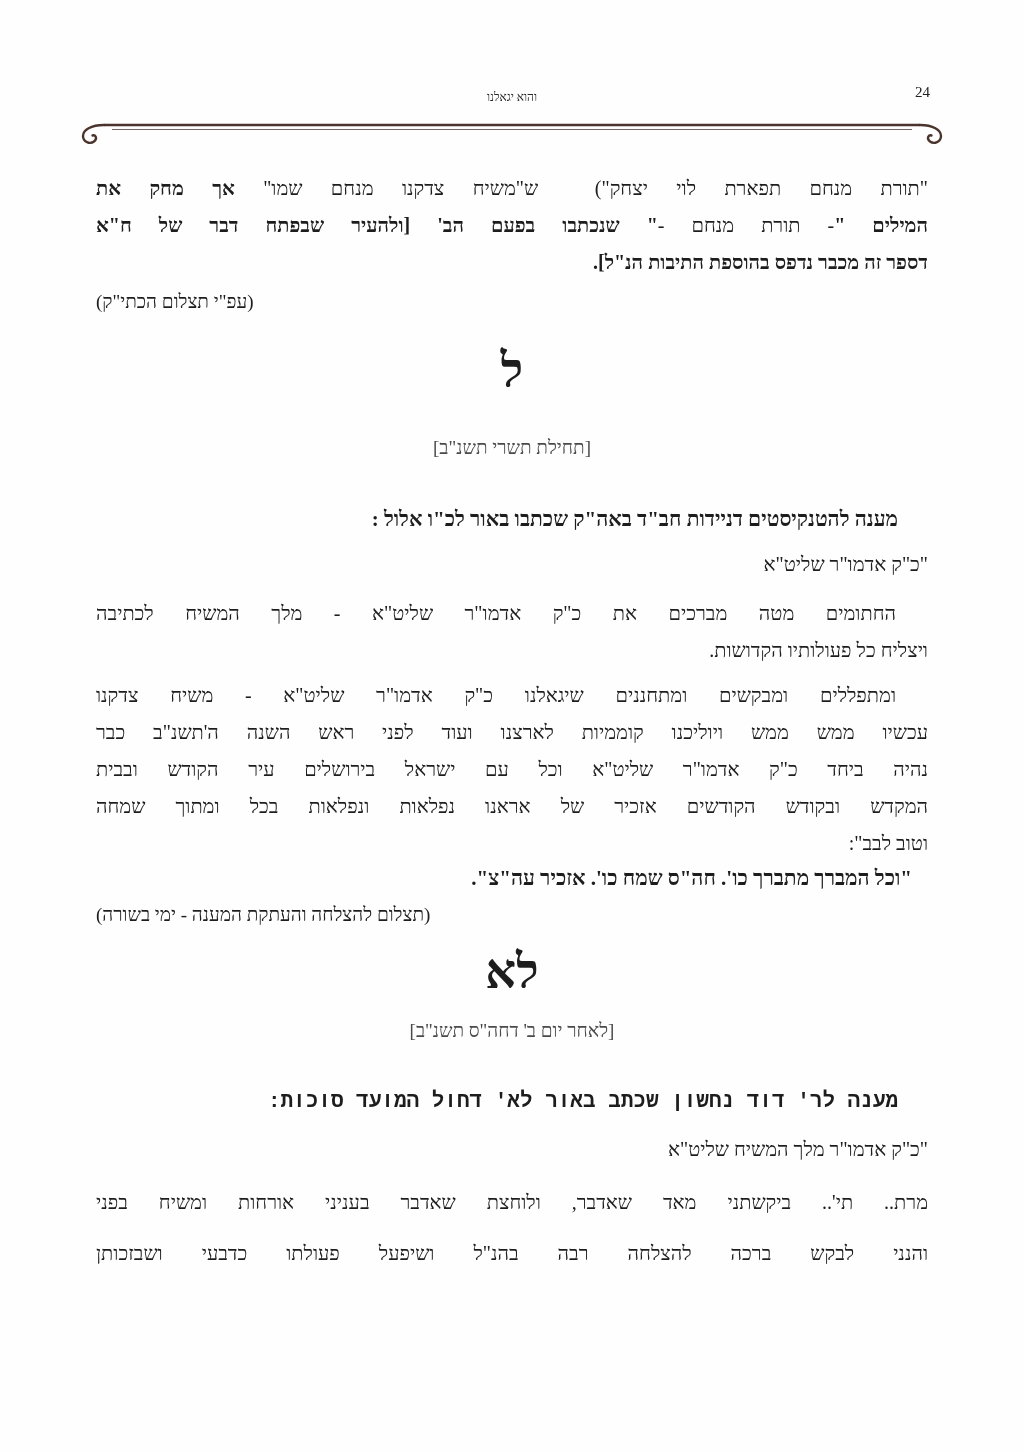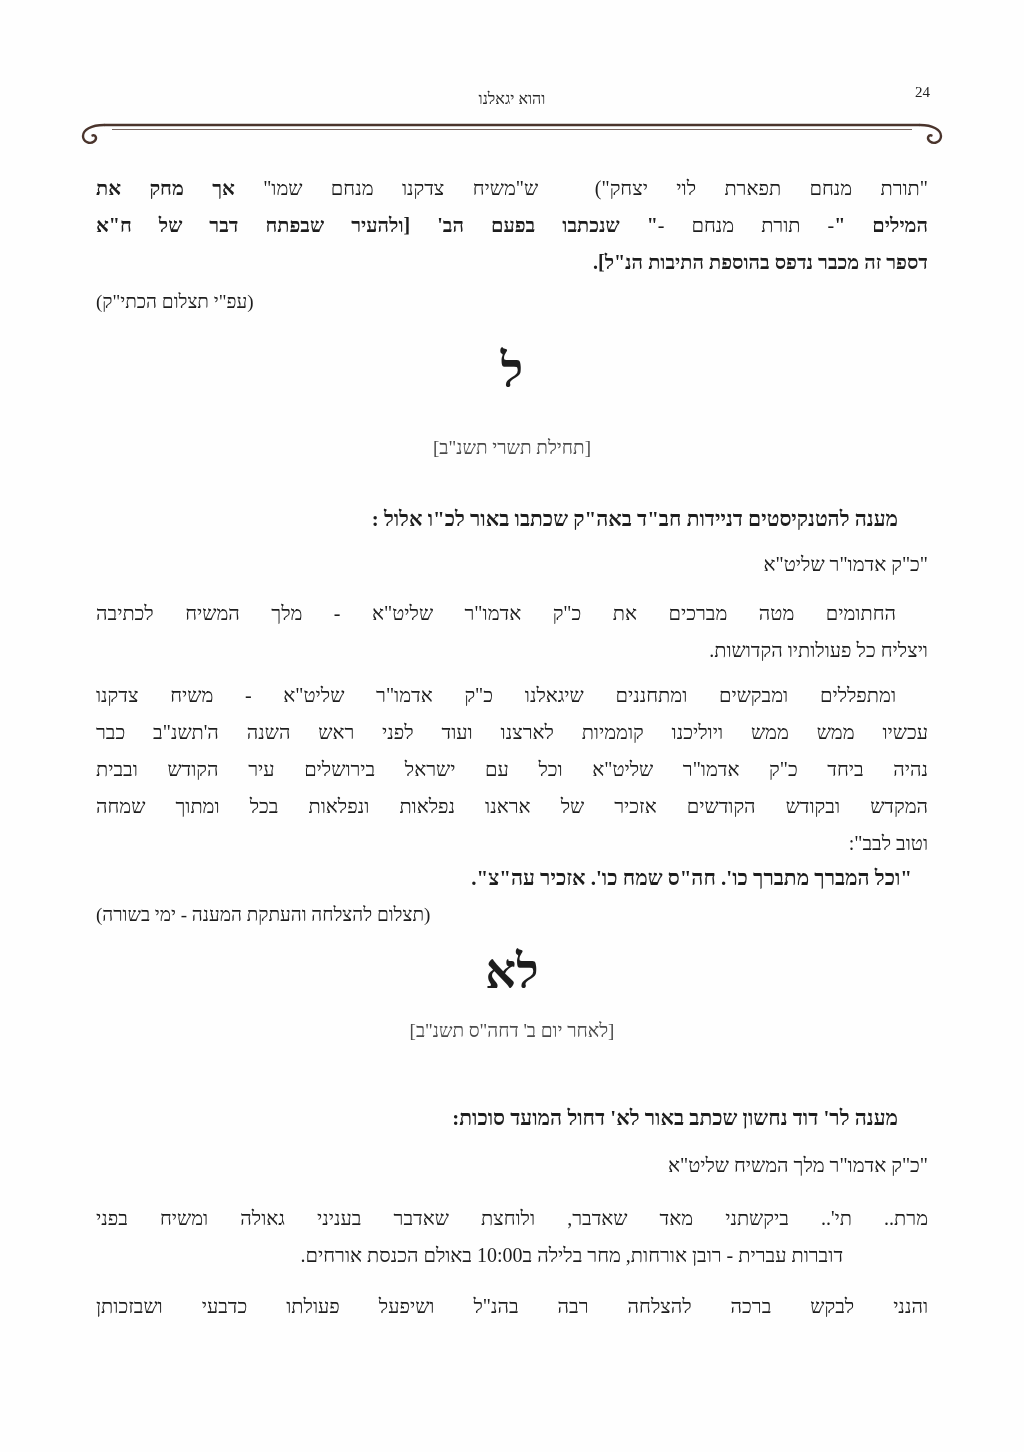--- a/index.html
+++ b/index.html
@@ -16,21 +16,21 @@
   }
   .page{
     position:relative;width:1024px;height:1452px;overflow:hidden;background:#fefefe;
   }
   .pagenum{
     position:absolute;top:84px;right:94px;
     font-size:15px;color:#222;
   }
   .running{
     position:absolute;top:90px;left:0;width:100%;
-    text-align:center;font-size:16px;color:#262626;direction:rtl;
+    text-align:center;font-size:12px;color:#262626;direction:rtl;
   }
   .rule{position:absolute;top:116px;left:78px;}
   .content{
     position:absolute;top:170px;right:96px;width:832px;
     direction:rtl;
   }
   .blk{color:var(--ink);}
   .para{font-size:20px;line-height:37px;}
   .para .line{
     text-align:justify;text-align-last:justify;
@@ -51,21 +51,21 @@
   [data-name="section-letter-30"]{margin-top:26px;}
   [data-name="section-date-30"]{margin-top:34px;}
   [data-name="heading-maane-tankistim"]{margin-top:44px;}
   [data-name="letter-opening-1"]{margin-top:18px;}
   [data-name="paragraph-hachatumim"]{margin-top:18px;}
   [data-name="paragraph-umitpalelim"]{margin-top:8px;}
   [data-name="rebbe-response-1"]{margin-top:2px;}
   [data-name="source-note-2"]{margin-top:10px;}
   [data-name="section-letter-31"]{margin-top:14px;}
   [data-name="section-date-31"]{margin-top:16px;}
-  [data-name="heading-maane-nachshon"]{margin-top:60px;}
+  [data-name="heading-maane-nachshon"]{margin-top:44px;font-family:Liberation Mono, monospace;}
   [data-name="letter-opening-2"]{margin-top:20px;}
   [data-name="paragraph-marat"]{margin-top:22px;}
   [data-name="paragraph-vehineni"]{margin-top:14px;}
 </style>
 </head>
 <body>
 
 <div class="page" data-name="book-page">
 
   <div class="pagenum" data-name="page-number">24</div>
@@ -101,21 +101,20 @@
         <div class="line" data-name="paragraph-umitpalelim-line-4"><span class="r" data-name="paragraph-umitpalelim-seg-4-1">המקדש ובקודש הקודשים אזכיר של אראנו נפלאות ונפלאות בכל ומתוך שמחה</span></div>
         <div class="line last" data-name="paragraph-umitpalelim-line-5"><span class="r" data-name="paragraph-umitpalelim-seg-5-1">וטוב לבב":</span></div>
       </div>
       <div class="blk response" data-name="rebbe-response-1">"וכל המברך מתברך כו'. חה"ס שמח כו'. אזכיר עה"צ".</div>
       <div class="blk source" data-name="source-note-2">(תצלום להצלחה והעתקת המענה - ימי בשורה)</div>
       <div class="blk section" data-name="section-letter-31">לא</div>
       <div class="blk date" data-name="section-date-31">[לאחר יום ב' דחה"ס תשנ"ב]</div>
       <div class="blk head" data-name="heading-maane-nachshon">מענה לר' דוד נחשון שכתב באור לא' דחול המועד סוכות:</div>
       <div class="blk opening" data-name="letter-opening-2">"כ"ק אדמו"ר מלך המשיח שליט"א</div>
       <div class="blk para" data-name="paragraph-marat">
-        <div class="line" data-name="paragraph-marat-line-1"><span class="r" data-name="paragraph-marat-seg-1-1">מרת.. תי'.. ביקשתני מאד שאדבר, ולוחצת שאדבר בעניני גאולה ומשיח בפני</span></div>
-        <div class="line last" data-name="paragraph-marat-line-2" style="padding-right: 85px;"><span class="r" data-name="paragraph-marat-seg-2-1">דוברות עברית - רובן אורחות, מחר בלילה ב10:00 באולם הכנסת אורחים.</span></div>
+        <div class="line" data-name="paragraph-marat-line-1"><span class="r" data-name="paragraph-marat-seg-1-1">מרת.. תי'.. ביקשתני מאד שאדבר, ולוחצת שאדבר בעניני אורחות ומשיח בפני</span></div>
       </div>
       <div class="blk para" data-name="paragraph-vehineni">
         <div class="line" data-name="paragraph-vehineni-line-1"><span class="r" data-name="paragraph-vehineni-seg-1-1">והנני לבקש ברכה להצלחה רבה בהנ"ל ושיפעל פעולתו כדבעי ושבזכותן</span></div>
       </div>
     </div>
 
 </div>
 
 </body></html>

